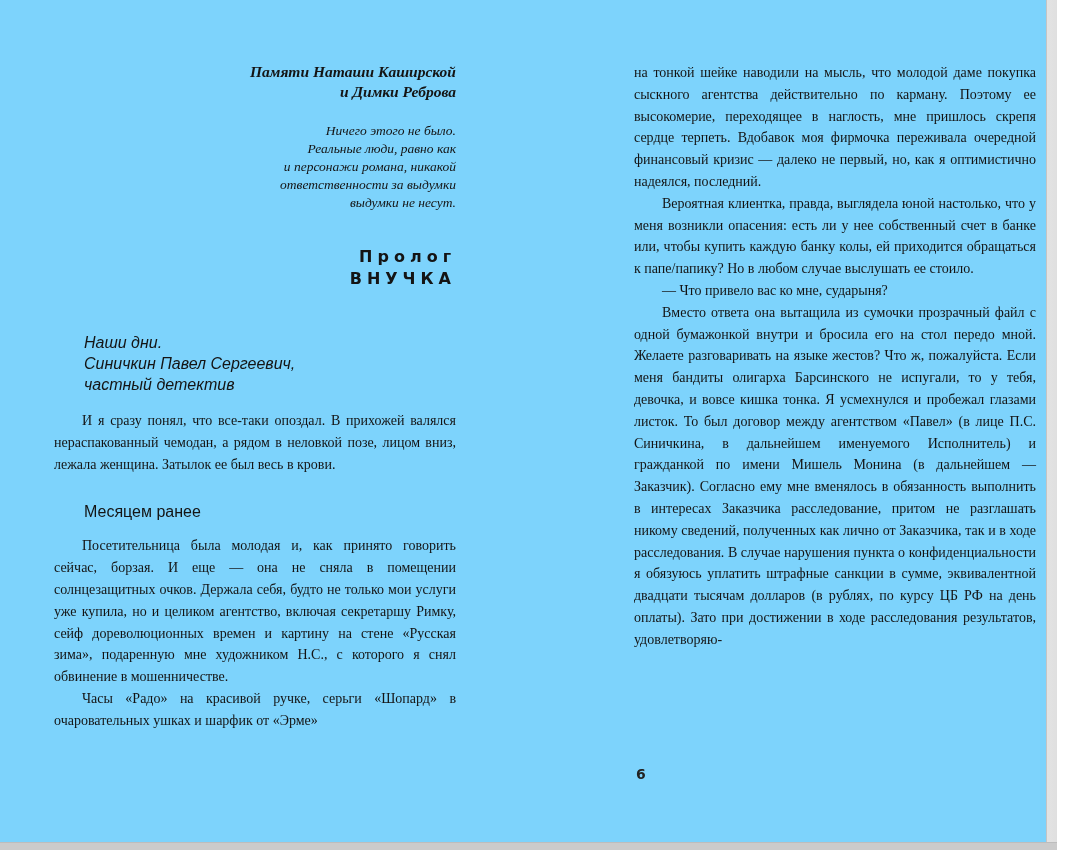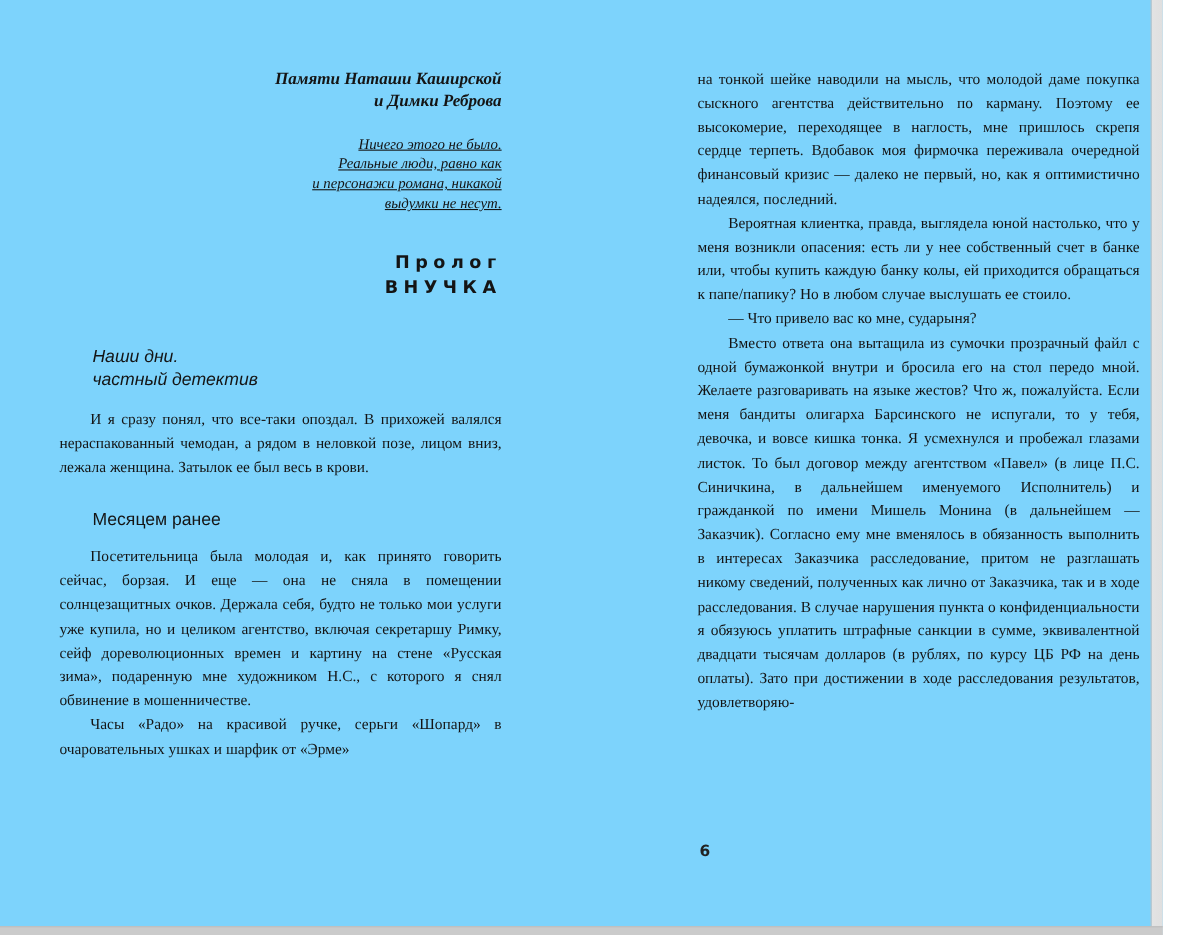--- a/index.html
+++ b/index.html
@@ -32,21 +32,20 @@
     font-style: italic;
     font-size: 15.5px;
     line-height: 20px;
   }
   .disclaimer {
     margin-top: 20px;
     text-align: right;
     font-style: italic;
     font-size: 13.5px;
     line-height: 18px;
-    text-decoration: underline;
   }
   .chapter {
     margin-top: 34px;
     text-align: right;
     font-family: "DejaVu Sans", sans-serif;
     font-weight: bold;
     font-size: 16px;
     line-height: 22px;
     letter-spacing: 5px;
   }
@@ -102,30 +101,32 @@
 
     <div class="dedication">
       <div>Памяти Наташи Каширской</div>
       <div>и Димки Реброва</div>
     </div>
 
     <div class="disclaimer">
       <div>Ничего этого не было.</div>
       <div>Реальные люди, равно как</div>
       <div>и персонажи романа, никакой</div>
+      <div>ответственности за выдумки</div>
       <div>выдумки не несут.</div>
     </div>
 
     <div class="chapter">
       <div>Пролог</div>
       <div>ВНУЧКА</div>
     </div>
 
     <div class="scene">
       <div>Наши дни.</div>
+      <div>Синичкин Павел Сергеевич,</div>
       <div>частный детектив</div>
     </div>
 
     <p class="body-para indent gap-top">И я сразу понял, что все-таки опоздал. В прихожей валялся нераспакованный чемодан, а рядом в неловкой позе, лицом вниз, лежала женщина. Затылок ее был весь в крови.</p>
 
     <div class="subhead">Месяцем ранее</div>
 
     <p class="body-para indent">Посетительница была молодая и, как принято говорить сейчас, борзая. И еще — она не сняла в помещении солнцезащитных очков. Держала себя, будто не только мои услуги уже купила, но и целиком агентство, включая секретаршу Римку, сейф дореволюционных времен и картину на стене «Русская зима», подаренную мне художником Н.С., с которого я снял обвинение в мошенничестве.</p>
     <p class="body-para indent">Часы «Радо» на красивой ручке, серьги «Шопард» в очаровательных ушках и шарфик от «Эрме»</p>
   </div>

